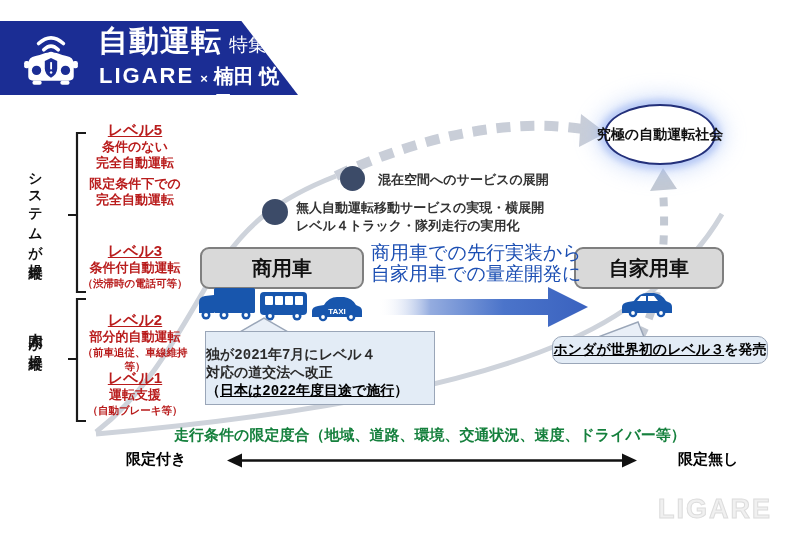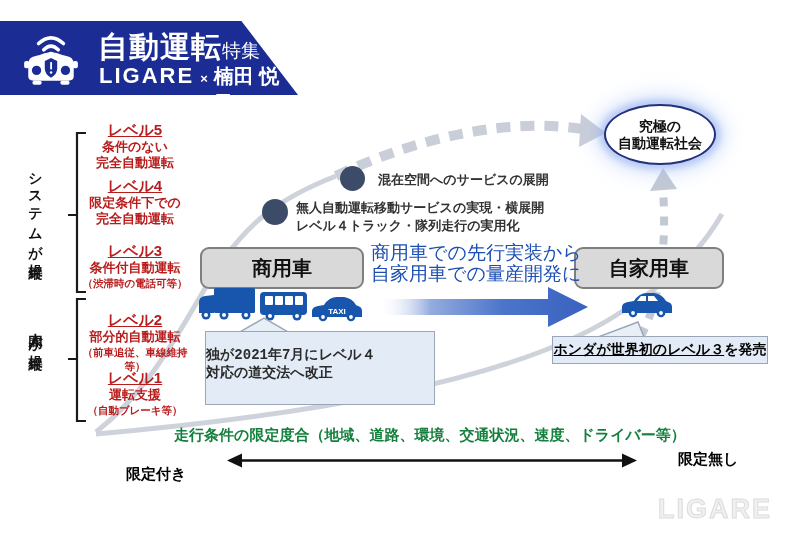--- a/index.html
+++ b/index.html
@@ -4,21 +4,21 @@
 <style>
   html,body{margin:0;padding:0;background:#fff;}
   body{width:800px;height:533px;font-family:"Liberation Sans","DejaVu Sans",sans-serif;}
   .stage{position:relative;width:800px;height:533px;background:#fff;overflow:hidden;}
   .abs{position:absolute;}
   svg{display:block;}
 
   
   .banner{left:0;top:21px;width:298px;height:74px;background:#1b2d94;
           clip-path:polygon(0 0,81% 0,100% 100%,0 100%);z-index:6;}
-  .banner-title-row{position:absolute;left:98px;top:6px;display:flex;align-items:baseline;color:#fff;}
+  .banner-title-row{position:absolute;left:98px;top:0;display:flex;align-items:baseline;gap:7px;color:#fff;}
   .banner-title{font-size:30px;font-weight:bold;letter-spacing:1px;}
   .banner-badge{font-size:19px;font-weight:normal;}
   .banner-brand-row{position:absolute;left:99px;top:42px;display:flex;align-items:baseline;gap:6px;color:#fff;}
   .banner-brand{font-size:22px;font-weight:bold;letter-spacing:2px;}
   .banner-cross{font-size:13px;font-weight:bold;}
   .banner-author{font-size:20px;font-weight:bold;}
 
   
   .vlabel{writing-mode:vertical-rl;text-orientation:upright;font-size:14px;font-weight:bold;color:#111;letter-spacing:2px;z-index:4;}
 
@@ -28,36 +28,36 @@
   .lv-line{font-size:13px;font-weight:bold;line-height:16px;}
   .lv-note{font-size:10.5px;font-weight:bold;line-height:14px;}
 
   
   .dot{border-radius:50%;background:#3c4b68;z-index:3;}
   .ms-text{font-size:13px;font-weight:bold;color:#333;white-space:nowrap;z-index:3;}
 
   
   .goal{left:604px;top:104px;width:108px;height:57px;background:#fff;border:2px solid #23307a;border-radius:50%;
         box-shadow:0 0 6px 5px rgba(150,175,240,.55),0 0 18px 12px rgba(170,195,245,.35);
-        display:flex;flex-direction:column;align-items:center;justify-content:center;z-index:5;}
+        display:flex;flex-direction:row;align-items:center;justify-content:center;z-index:5;}
   .goal div{font-size:14px;font-weight:bold;color:#111;line-height:17px;white-space:nowrap;}
 
   
   .gbox{height:38px;background:#d9d9d9;border:2px solid #7f7f7f;border-radius:9px;
         display:flex;align-items:center;justify-content:center;font-size:20px;font-weight:bold;color:#111;z-index:4;}
 
   
   .transition{left:371px;top:242px;width:200px;text-align:center;color:#1c4fb3;font-size:19px;font-weight:normal;line-height:21px;white-space:nowrap;z-index:4;}
 
   
   .callout{background:#e3ecf6;border:1.5px solid #9aa6b8;z-index:4;}
   .callout1{left:205px;top:331px;width:228px;height:58px;padding-top:14px;font-family:Liberation Mono, monospace;}
   .callout1 .c-line{font-size:14px;font-weight:bold;color:#2b2b2b;line-height:18px;white-space:nowrap;}
   .callout1 .c-line3{color:#000;}
-  .callout2{left:552px;top:336px;width:214px;height:26px;display:flex;align-items:center;justify-content:center;white-space:nowrap;}
+  .callout2{left:552px;top:336px;width:214px;height:26px;display:flex;align-items:center;justify-content:center;white-space:nowrap;border-radius:10px;}
   .callout2 span{font-size:14px;font-weight:bold;color:#000;}
   .u{text-decoration:underline;}
 
   
   .axis-title{left:130px;top:426px;width:600px;text-align:center;font-size:15px;font-weight:bold;color:#15803d;white-space:nowrap;z-index:4;}
   .axis-end{font-size:15px;font-weight:bold;color:#000;z-index:4;}
 
   
   .watermark{left:658px;top:494px;font-size:27px;font-weight:bold;color:#f0f0f0;letter-spacing:2px;
              -webkit-text-stroke:1px #dcdcdc;z-index:2;}
@@ -115,21 +115,20 @@
   </svg>
   <div class="abs vlabel" style="left:27px;top:163px;">システムが操縦</div>
   <div class="abs vlabel" style="left:27px;top:322px;">人間が操縦</div>
 
   <div class="abs level" style="top:120px;">
     <div class="lv-name">レベル5</div>
     <div class="lv-line">条件のない</div>
     <div class="lv-line">完全自動運転</div>
   </div>
   <div class="abs level" style="top:176px;">
-    <div class="lv-name">レベル4</div>
     <div class="lv-line">限定条件下での</div>
     <div class="lv-line">完全自動運転</div>
   </div>
   <div class="abs level" style="top:241px;">
     <div class="lv-name">レベル3</div>
     <div class="lv-line">条件付自動運転</div>
     <div class="lv-note">（渋滞時の電話可等）</div>
   </div>
   <div class="abs level" style="top:310px;">
     <div class="lv-name">レベル2</div>
@@ -213,32 +212,33 @@
     </defs>
     <polygon points="0,13 170,13 170,1 210,21 170,41 170,29 0,29" fill="url(#arrowGrad)"></polygon>
   </svg>
 
   <svg class="abs" style="left:238px;top:317px;z-index:4;" width="52" height="16" viewBox="0 0 52 16">
     <path d="M0 16 L26 1 L52 16" fill="#e9eff7" stroke="#9aa6b8" stroke-width="1.5"></path>
   </svg>
   <div class="abs callout callout1">
     <div class="c-line">独が2021年7月にレベル４</div>
     <div class="c-line">対応の道交法へ改正</div>
+    <div class="c-line c-line3"><span>（</span><span class="u">日本は2022年度目途で施行</span><span>）</span></div>
   </div>
 
   <svg class="abs" style="left:598px;top:321px;z-index:4;" width="48" height="16" viewBox="0 0 48 16">
     <path d="M0 16 L40 1 L46 16" fill="#e9eff7" stroke="#9aa6b8" stroke-width="1.5"></path>
   </svg>
   <div class="abs callout callout2">
     <span class="u">ホンダが世界初のレベル３</span>
       <span>を発売</span>
   </div>
 
   <div class="abs axis-title">走行条件の限定度合（地域、道路、環境、交通状況、速度、ドライバー等）</div>
-  <div class="abs axis-end" style="left:126px;top:450px;margin-top:15px;">限定付き</div>
+  <div class="abs axis-end" style="left:126px;top:450px;">限定付き</div>
   <div class="abs axis-end" style="left:653px;top:450px;padding-left:25px;">限定無し</div>
   <svg class="abs" style="left:227px;top:452px;z-index:4;" width="410" height="17" viewBox="0 0 410 17">
     <line x1="12" y1="8.5" x2="398" y2="8.5" stroke="#111" stroke-width="2.5"></line>
     <polygon points="0,8.5 15,1.5 15,15.5" fill="#111"></polygon>
     <polygon points="410,8.5 395,1.5 395,15.5" fill="#111"></polygon>
   </svg>
 
   <div class="abs watermark">LIGARE</div>
 
 </div>

